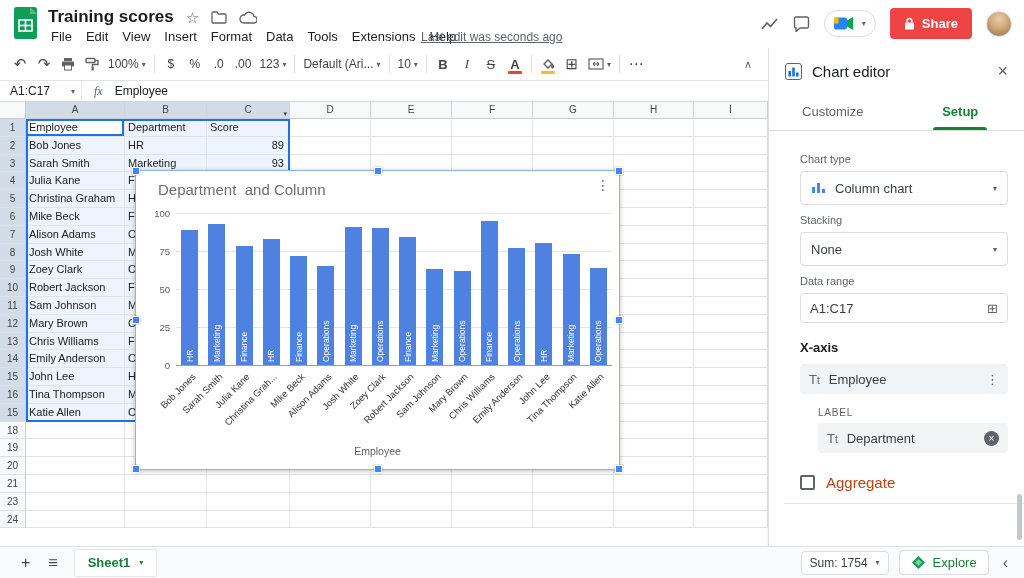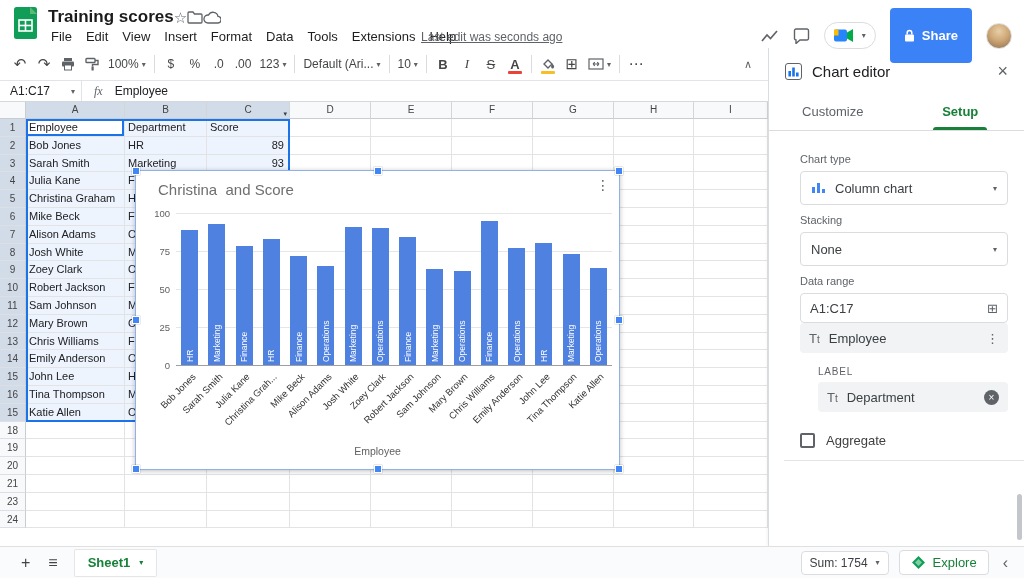--- a/index.html
+++ b/index.html
@@ -2,29 +2,29 @@
 <html><head>
 <meta charset="utf-8">
 <style>
   *{margin:0;padding:0;box-sizing:border-box;}
   html,body{width:1024px;height:578px;}
   body{font-family:"Liberation Sans","DejaVu Sans",sans-serif;position:relative;overflow:hidden;background:#fff;color:#202124;}
 
   
   #topbar{position:absolute;left:0;top:0;width:1024px;height:48px;background:#fff;z-index:10;}
   .logo{position:absolute;left:13px;top:7px;}
-  .title-row{position:absolute;left:48px;top:7px;display:flex;align-items:center;}
+  .title-row{position:absolute;left:48px;top:7px;display:flex;align-items:center;gap:12px;}
   .doc-title{font-size:17px;font-weight:600;color:#1b1b1b;}
   .t-icn{color:#5f6368;font-size:15px;line-height:1;display:flex;align-items:center;}
   .menubar{position:absolute;left:44px;top:27px;display:flex;font-size:13px;color:#1f1f1f;}
   .menu-item{padding:2px 7px;border-radius:4px;cursor:default;}
   .last-edit{position:absolute;left:421px;top:30px;font-size:12px;color:#5f6368;text-decoration:underline;}
   .top-right{position:absolute;right:12px;top:8px;display:flex;align-items:center;gap:14px;}
   .meet-pill{display:flex;align-items:center;gap:5px;border:1px solid #dadce0;border-radius:16px;padding:5px 9px;}
-  .share-btn{display:flex;align-items:center;gap:7px;background:#3b82f6;color:#fff;font-size:13px;font-weight:600;border-radius:4px;padding:20px 14px;justify-content:space-between;}
+  .share-btn{display:flex;align-items:center;gap:7px;background:#ef4444;color:#fff;font-size:13px;font-weight:600;border-radius:4px;padding:8px 14px;justify-content:space-between;}
   .avatar{width:26px;height:26px;border-radius:50%;background:radial-gradient(circle at 50% 30%,#e7cfa9 0%,#cfa877 45%,#8c6e52 100%);border:1px solid #e0e0e0;}
   .caret{font-size:8px;color:#5f6368;margin-left:3px;}
 
   
   #toolbar{position:absolute;top:48px;left:0;width:768px;height:33px;border-bottom:1px solid #e0e3e7;display:flex;align-items:center;padding:0 8px;color:#444746;background:#fff;z-index:9;}
   .tb{position:relative;height:26px;min-width:24px;display:flex;align-items:center;justify-content:center;border-radius:4px;font-size:12px;padding:0 4px;}
   .tbsep{width:1px;height:18px;background:#dadce0;margin:0 4px;}
   .g15{font-size:15px;}
   .tb.bold{font-weight:bold;font-size:13px;}
   .tb.ital{font-style:italic;font-size:13px;font-family:"Liberation Serif",serif;}
@@ -87,21 +87,21 @@
   .sect-title{font-size:13px;font-weight:bold;color:#202124;margin:17px 0 9px;}
   .pill{height:30px;background:#f1f3f4;border-radius:4px;display:flex;align-items:center;gap:9px;padding:0 9px;font-size:13px;color:#3c4043;}
   .pill .right{margin-left:auto;color:#5f6368;}
   .tt{color:#5f6368;font-size:13px;}
   .tt small{font-size:10px;}
   .sub-label{font-size:10px;letter-spacing:.8px;color:#5f6368;margin:13px 0 5px 18px;}
   .pill.indent{margin-left:18px;}
   .xcirc{width:15px;height:15px;border-radius:50%;background:#5f6368;color:#fff;font-size:10px;display:flex;align-items:center;justify-content:center;margin-left:auto;}
   .chk-row{display:flex;align-items:center;gap:11px;margin:21px 0 4px;}
   .chk{width:15px;height:15px;border:2px solid #5f6368;border-radius:2px;}
-  .chk-label{font-size:13px;color:#404040;}
+  .chk-label{font-size:15px;color:#c2410c;}
   .p-divider{height:1px;background:#e3e5e8;margin:12px -16px 0;}
   .p-scroll{position:absolute;right:2px;bottom:6px;width:5px;height:46px;background:#c3c7cc;border-radius:3px;}
 
   
   #bottombar{position:absolute;left:0;top:546px;width:1024px;height:32px;background:#fafbfc;border-top:1px solid #e0e0e0;display:flex;align-items:center;padding:0 12px;z-index:11;}
   .bb-icn{color:#444;font-size:16px;padding:0 9px;}
   .sheet-tab{display:flex;align-items:center;gap:6px;background:#fff;box-shadow:0 0 0 1px #e4e6e8;height:26px;padding:0 13px;margin-left:8px;border-radius:1px;font-size:13px;font-weight:bold;color:#188038;}
   .sheet-tab .caret{color:#188038;}
   .bb-right{margin-left:auto;display:flex;align-items:center;gap:10px;}
   .sum-pill{display:flex;align-items:center;gap:5px;border:1px solid #dadce0;border-radius:4px;padding:4px 8px;font-size:12px;color:#3c4043;background:#fff;}
@@ -553,21 +553,21 @@
         <div class="gc" style="width: 81px;"></div>
         <div class="gc" style="width: 81px;"></div>
         <div class="gc" style="width: 80px;"></div>
         <div class="gc" style="width: 74px;"></div>
       </div>
     </div>
   <div id="sel-border"></div>
 </div>
 
 <div id="chart">
-  <div class="chart-title">Christina  and Score</div>
+  <div class="chart-title">Department  and Column</div>
   <div class="chart-menu">⋮</div>
   <div class="plot">
       <div class="gl base" style="top: 152px;"></div>
       <div class="gl" style="top: 114px;"></div>
       <div class="gl" style="top: 76px;"></div>
       <div class="gl" style="top: 38px;"></div>
       <div class="gl" style="top: 0px;"></div>
       <div class="bar" style="left: 5.1px; height: 135.3px; background: rgb(79, 129, 224);">
         <span class="bar-label">HR</span>
       </div>
@@ -682,20 +682,21 @@
     <div class="fld-label">Stacking</div>
     <div class="select">
       <span>None</span>
       <span class="caret">▾</span>
     </div>
     <div class="fld-label">Data range</div>
     <div class="range-field">
       <span>A1:C17</span>
       <span class="range-grid-icn">⊞</span>
     </div>
+    <div class="sect-title">X-axis</div>
     <div class="pill">
       <span class="tt">T<small>t</small></span>
       <span>Employee</span>
       <span class="right">⋮</span>
     </div>
     <div class="sub-label">LABEL</div>
     <div class="pill indent">
       <span class="tt">T<small>t</small></span>
       <span>Department</span>
       <span class="xcirc">×</span>

